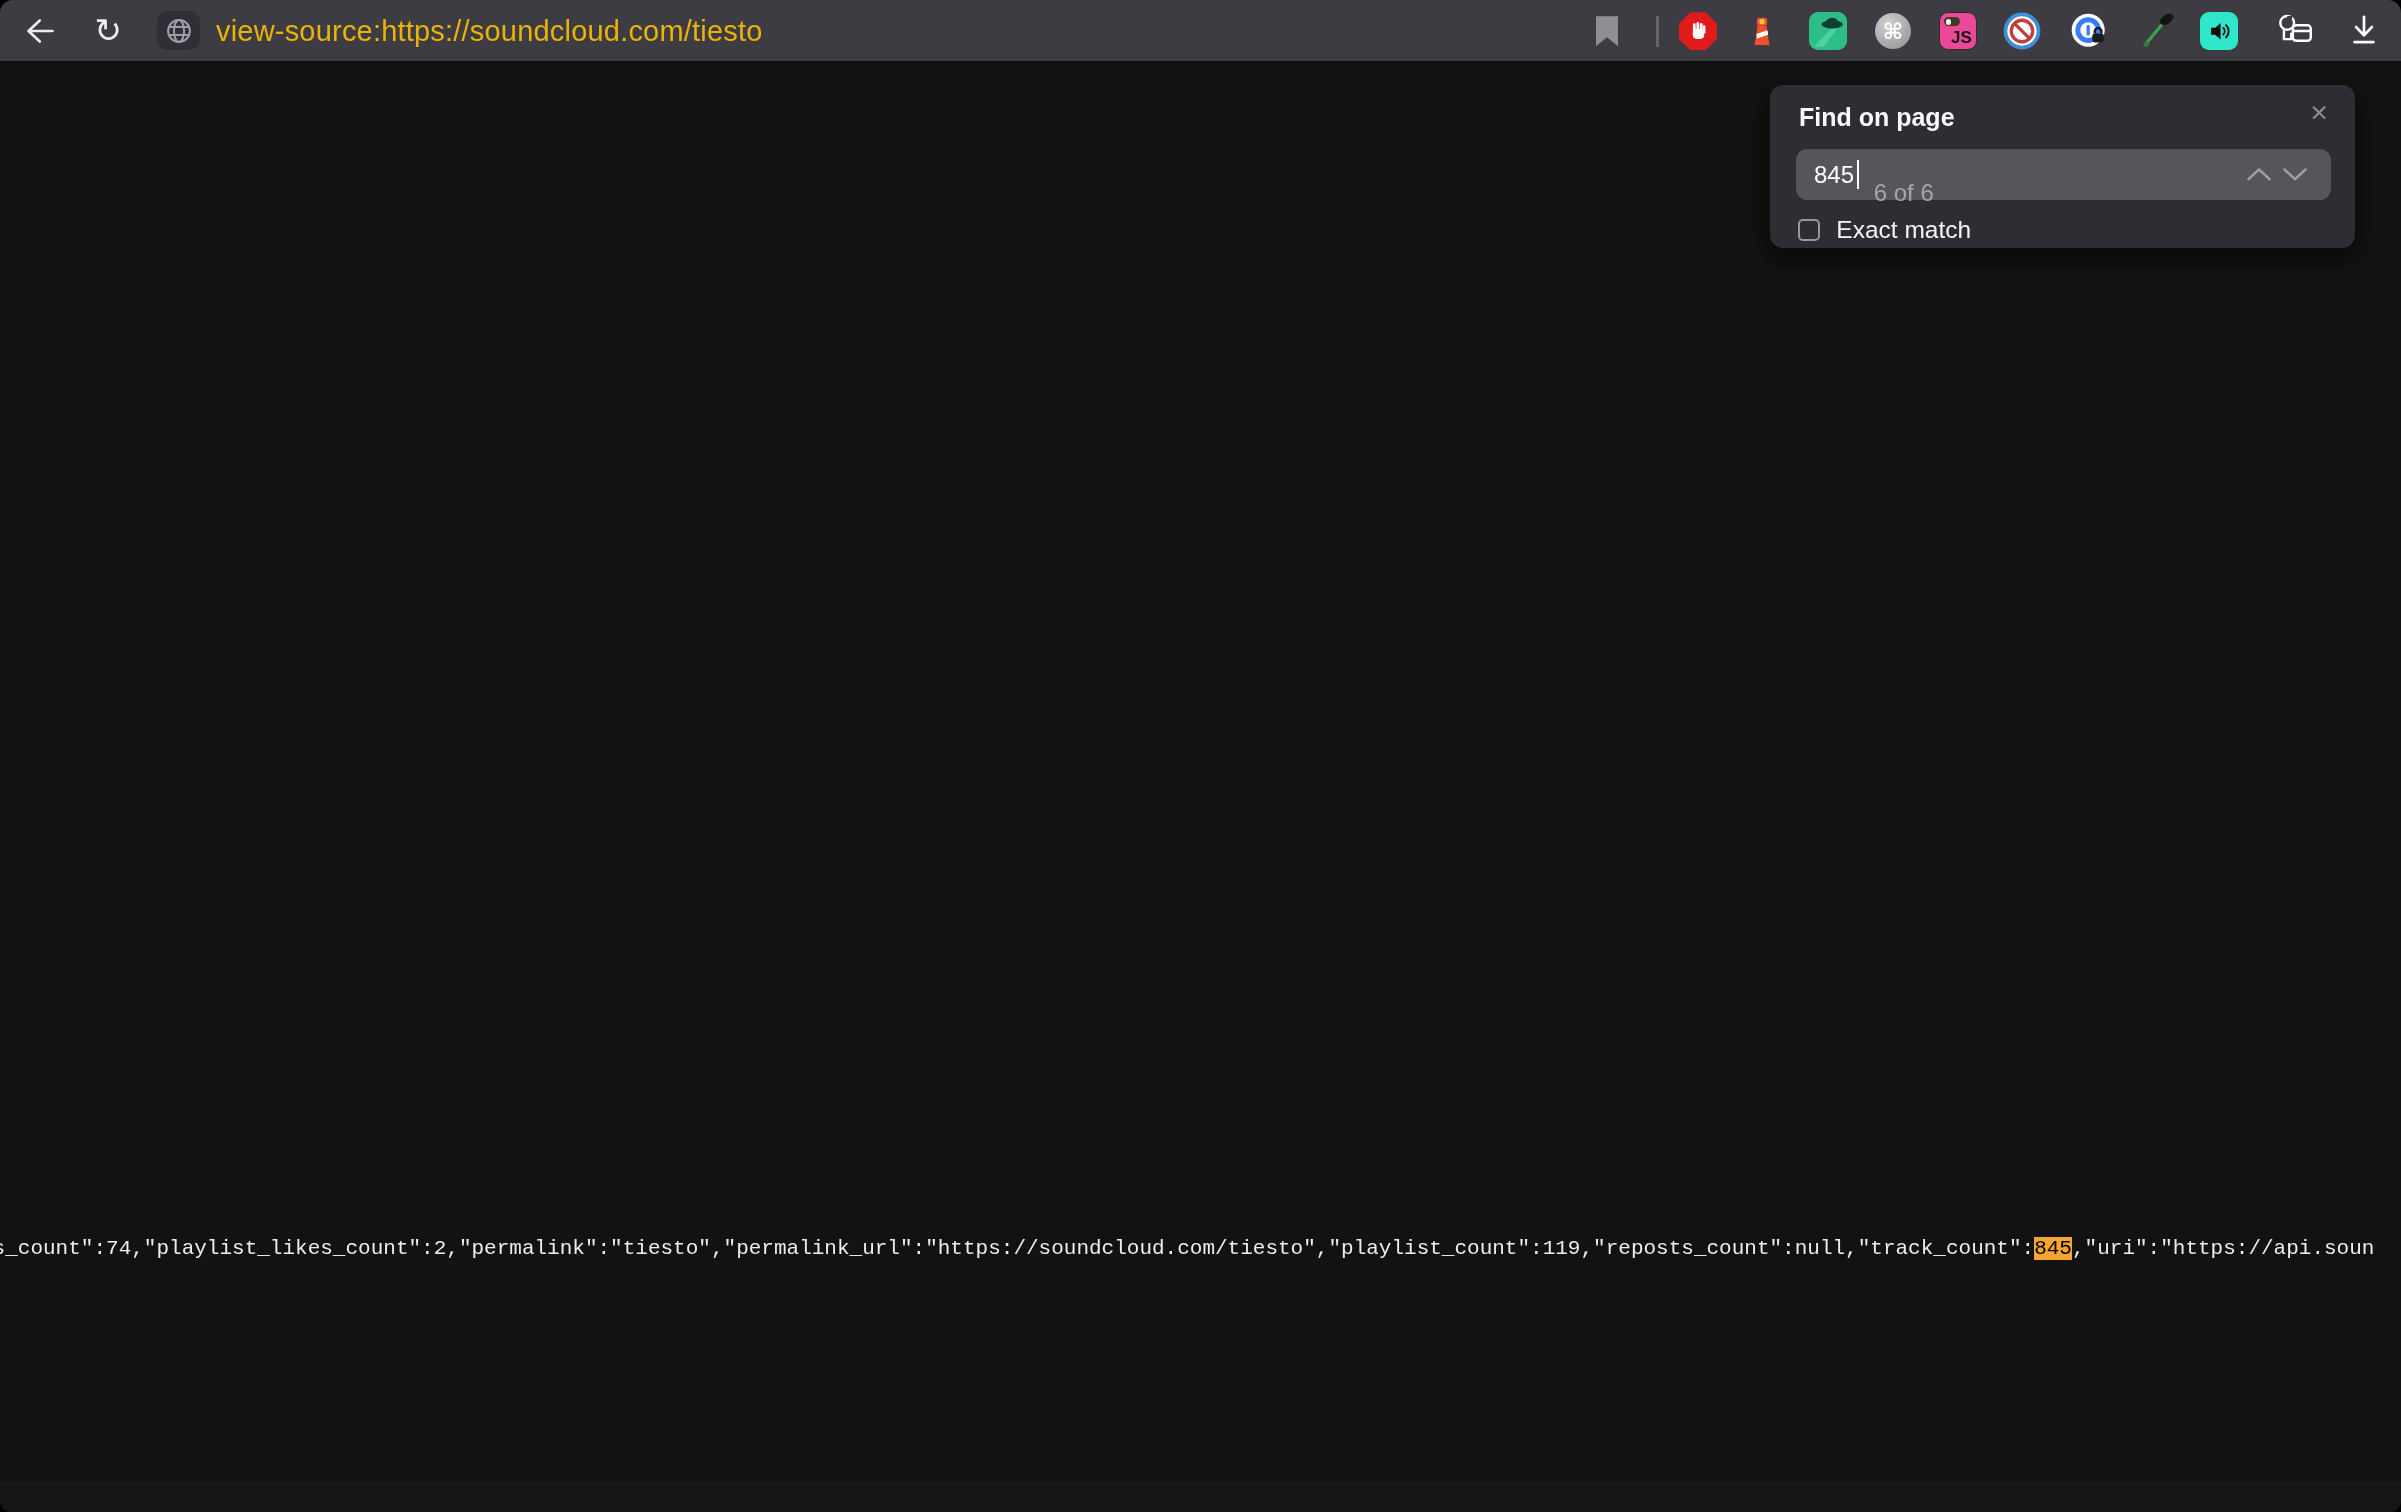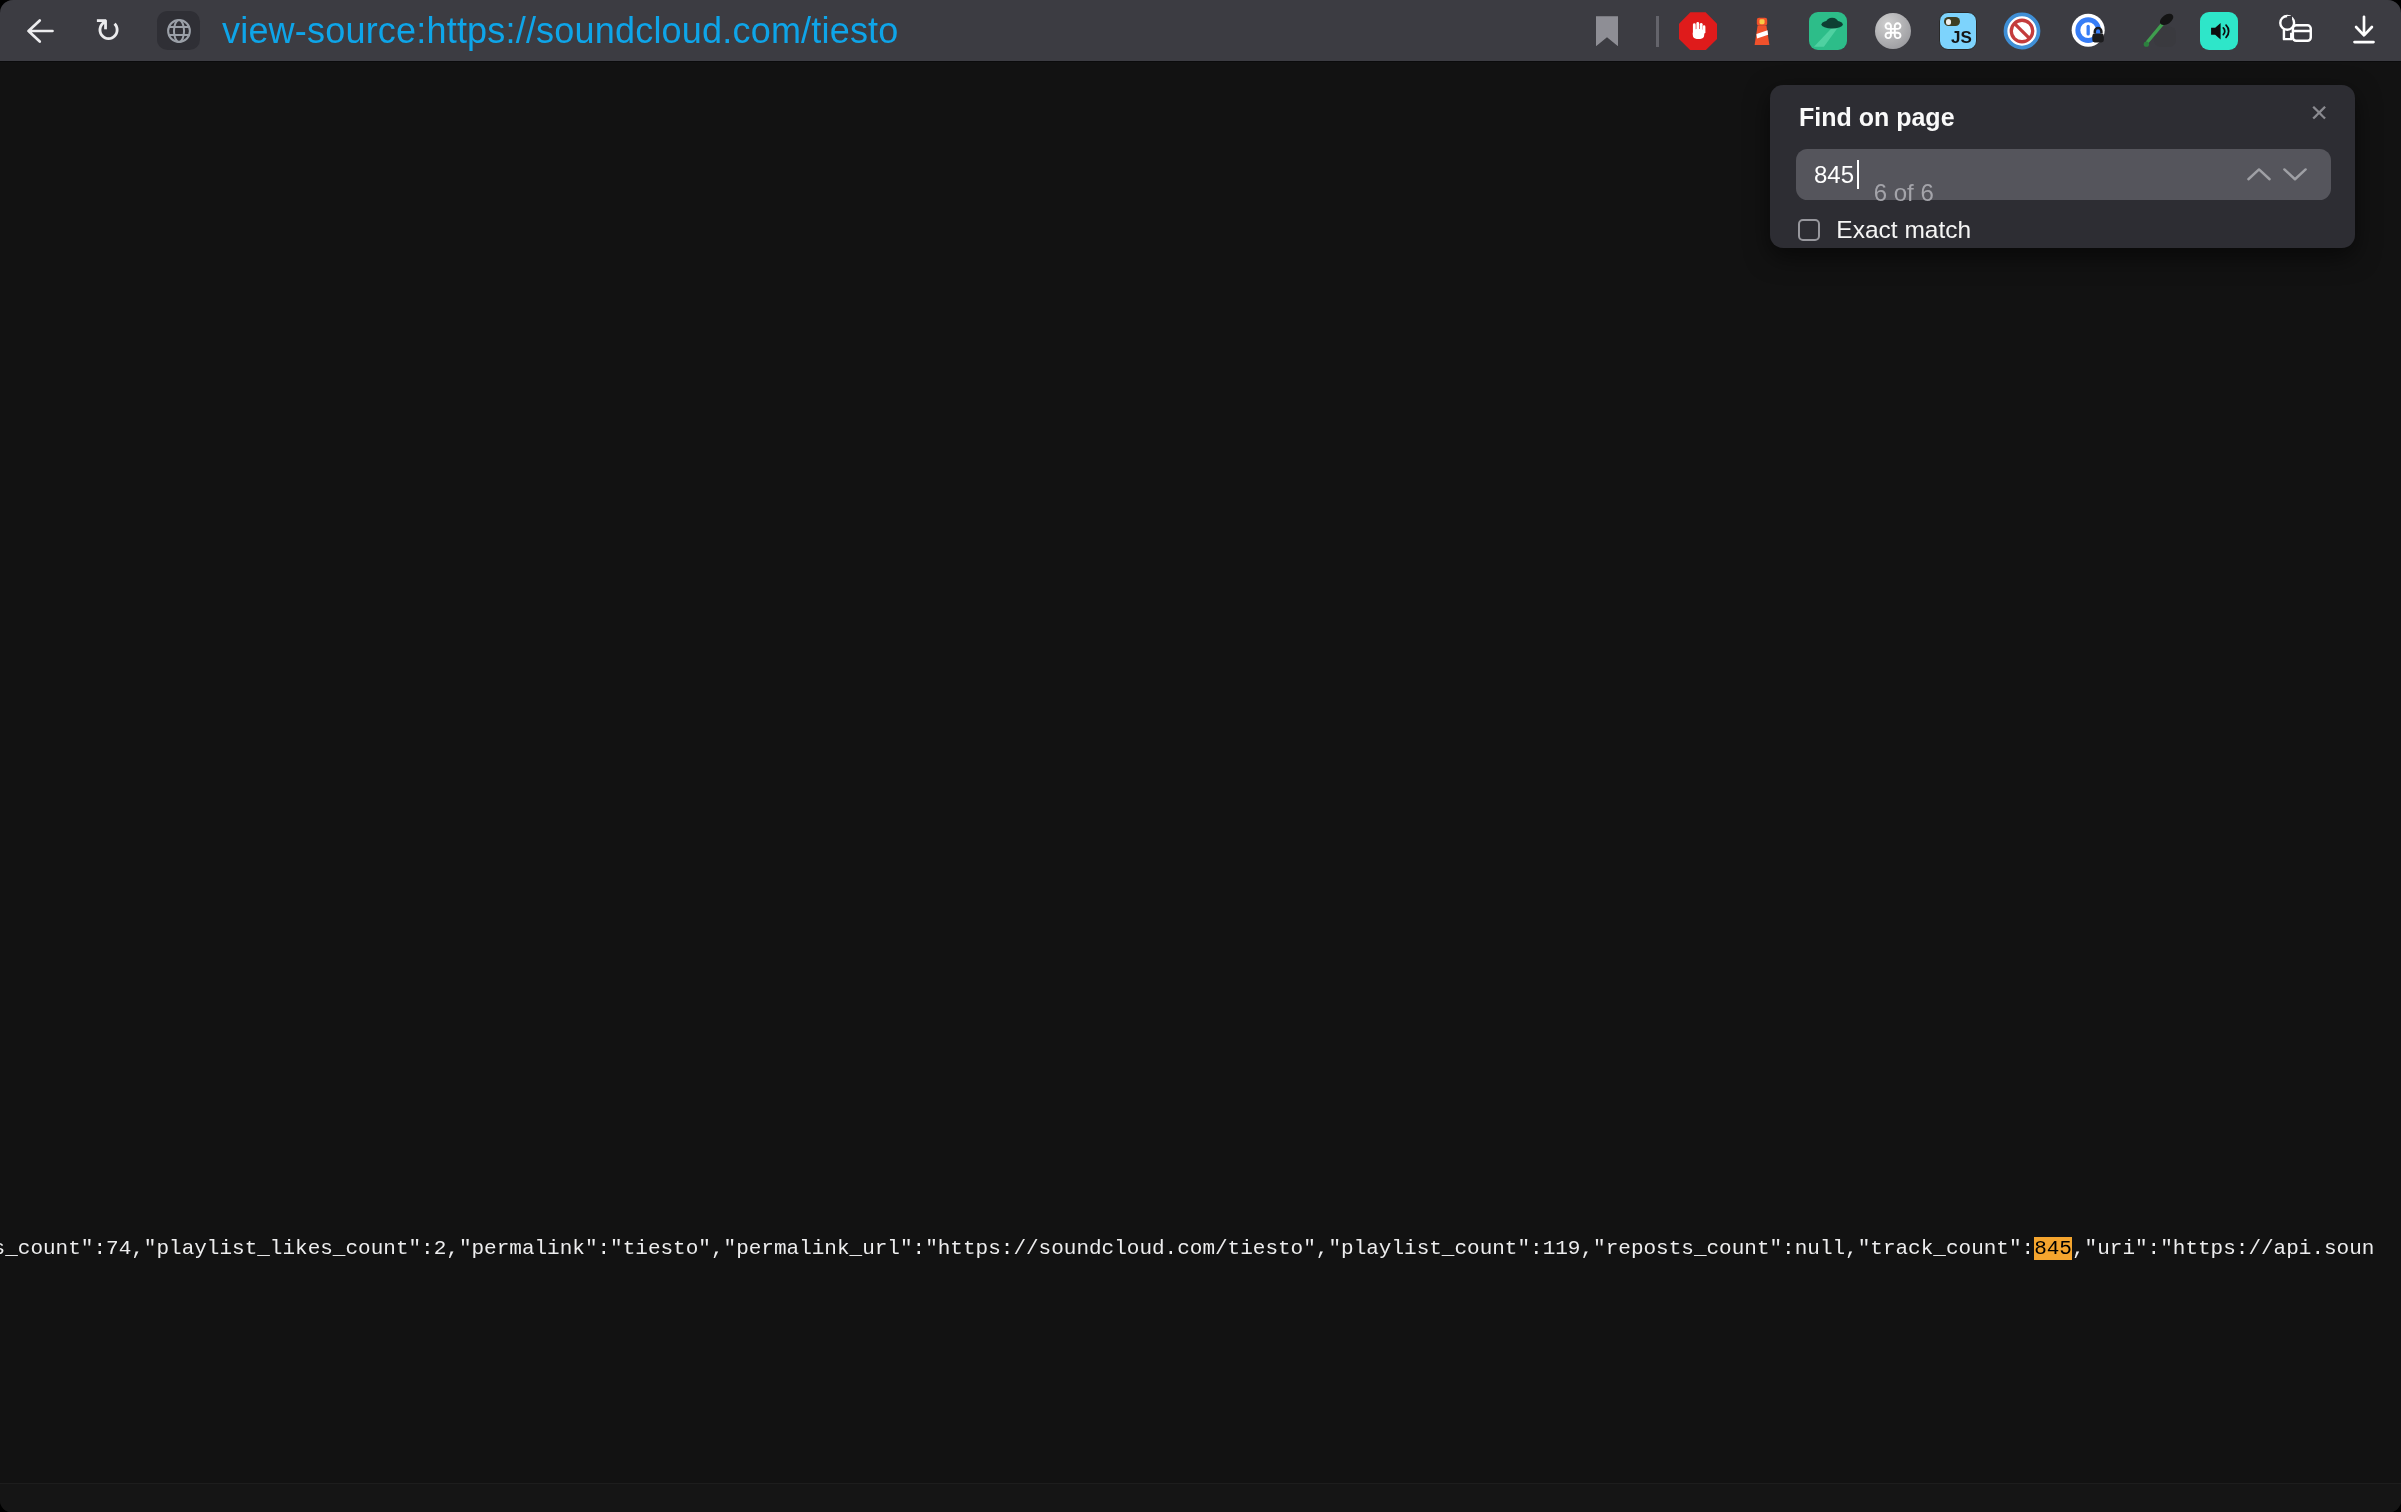--- a/index.html
+++ b/index.html
@@ -10,38 +10,38 @@
             border-radius:13px 13px 11.4px 11.4px; overflow:hidden; }
 
   
   .toolbar { position:absolute; top:0; left:0; width:2401px; height:62px;
              background:#3c3c42; border-bottom:1.6px solid #0b0b0c; }
   .tb-btn { position:absolute; top:13px; width:36px; height:36px; display:flex;
             align-items:center; justify-content:center; cursor:default; }
   .reload-glyph { font-family:"DejaVu Sans", sans-serif; font-size:33px; color:#ececee; line-height:36px; }
   .url-chip { position:absolute; left:157px; top:11.4px; width:43px; height:39px;
               background:#2f2f35; border-radius:10.6px; display:flex; align-items:center; justify-content:center; }
-  .url-text { position:absolute; left:222px; top:0; height:62px; display:flex; align-items:center;
-              color:#0ea5e9; font-size:36px; font-weight:500; letter-spacing:0.2px; }
+  .url-text { position:absolute; left:216px; top:0; height:62px; display:flex; align-items:center;
+              color:#eab308; font-size:29px; font-weight:500; letter-spacing:0.2px; }
 
   .bookmark { position:absolute; left:1596px; top:16.3px; width:22px; height:30px; background:#8e8e95;
               clip-path:polygon(0 0,100% 0,100% 100%,50% 70%,0 100%); }
   .tb-divider { position:absolute; left:1656px; top:15.5px; width:2.5px; height:31px; background:#64646b; }
 
   .ext { position:absolute; top:12.3px; width:38px; height:38px; display:flex;
          align-items:center; justify-content:center; }
   .sq { width:38px; height:38px; border-radius:9px; display:flex; align-items:center; justify-content:center; }
   .octagon { width:38px; height:38px; background:#df1b1b;
              clip-path:polygon(30% 0,70% 0,100% 30%,100% 70%,70% 100%,30% 100%,0 70%,0 30%);
              display:flex; align-items:center; justify-content:center; }
   .cmd-circle { width:36px; height:36px; border-radius:50%;
                 background:radial-gradient(circle at 35% 30%, #cfcfcf, #909095);
                 display:flex; align-items:center; justify-content:center;
                 color:#fff; font-family:"DejaVu Sans", sans-serif; font-size:22px; font-weight:bold; }
-  .js-sq { background:#7dd3fc; border:1.6px solid #2a2a2a; position:relative;padding-left:27px; }
+  .js-sq { background:#ec4899; border:1.6px solid #2a2a2a; position:relative;padding-left:27px; }
   .js-label { position:absolute; right:4.1px; bottom:1.6px; color:#151515; font-weight:bold; font-size:17px; }
   .js-toggle { position:absolute; left:4.1px; top:4.1px; width:16.3px; height:9px; background:#3d3d22;
                border-radius:4.9px; }
   .js-toggle::before { content:""; position:absolute; left:1.6px; top:1.6px; width:5.7px; height:5.7px;
                        border-radius:50%; background:#efefef; }
 
   
   .find-panel { position:absolute; left:1770px; top:85px; width:585px; height:163px;
                 background:#2d2d33; border-radius:13px; box-shadow:0 8.2px 24.5px rgba(0,0,0,.55); }
   .find-title { position:absolute; left:29px; top:18px; color:#fafafa; font-size:25px; font-weight:bold; }

